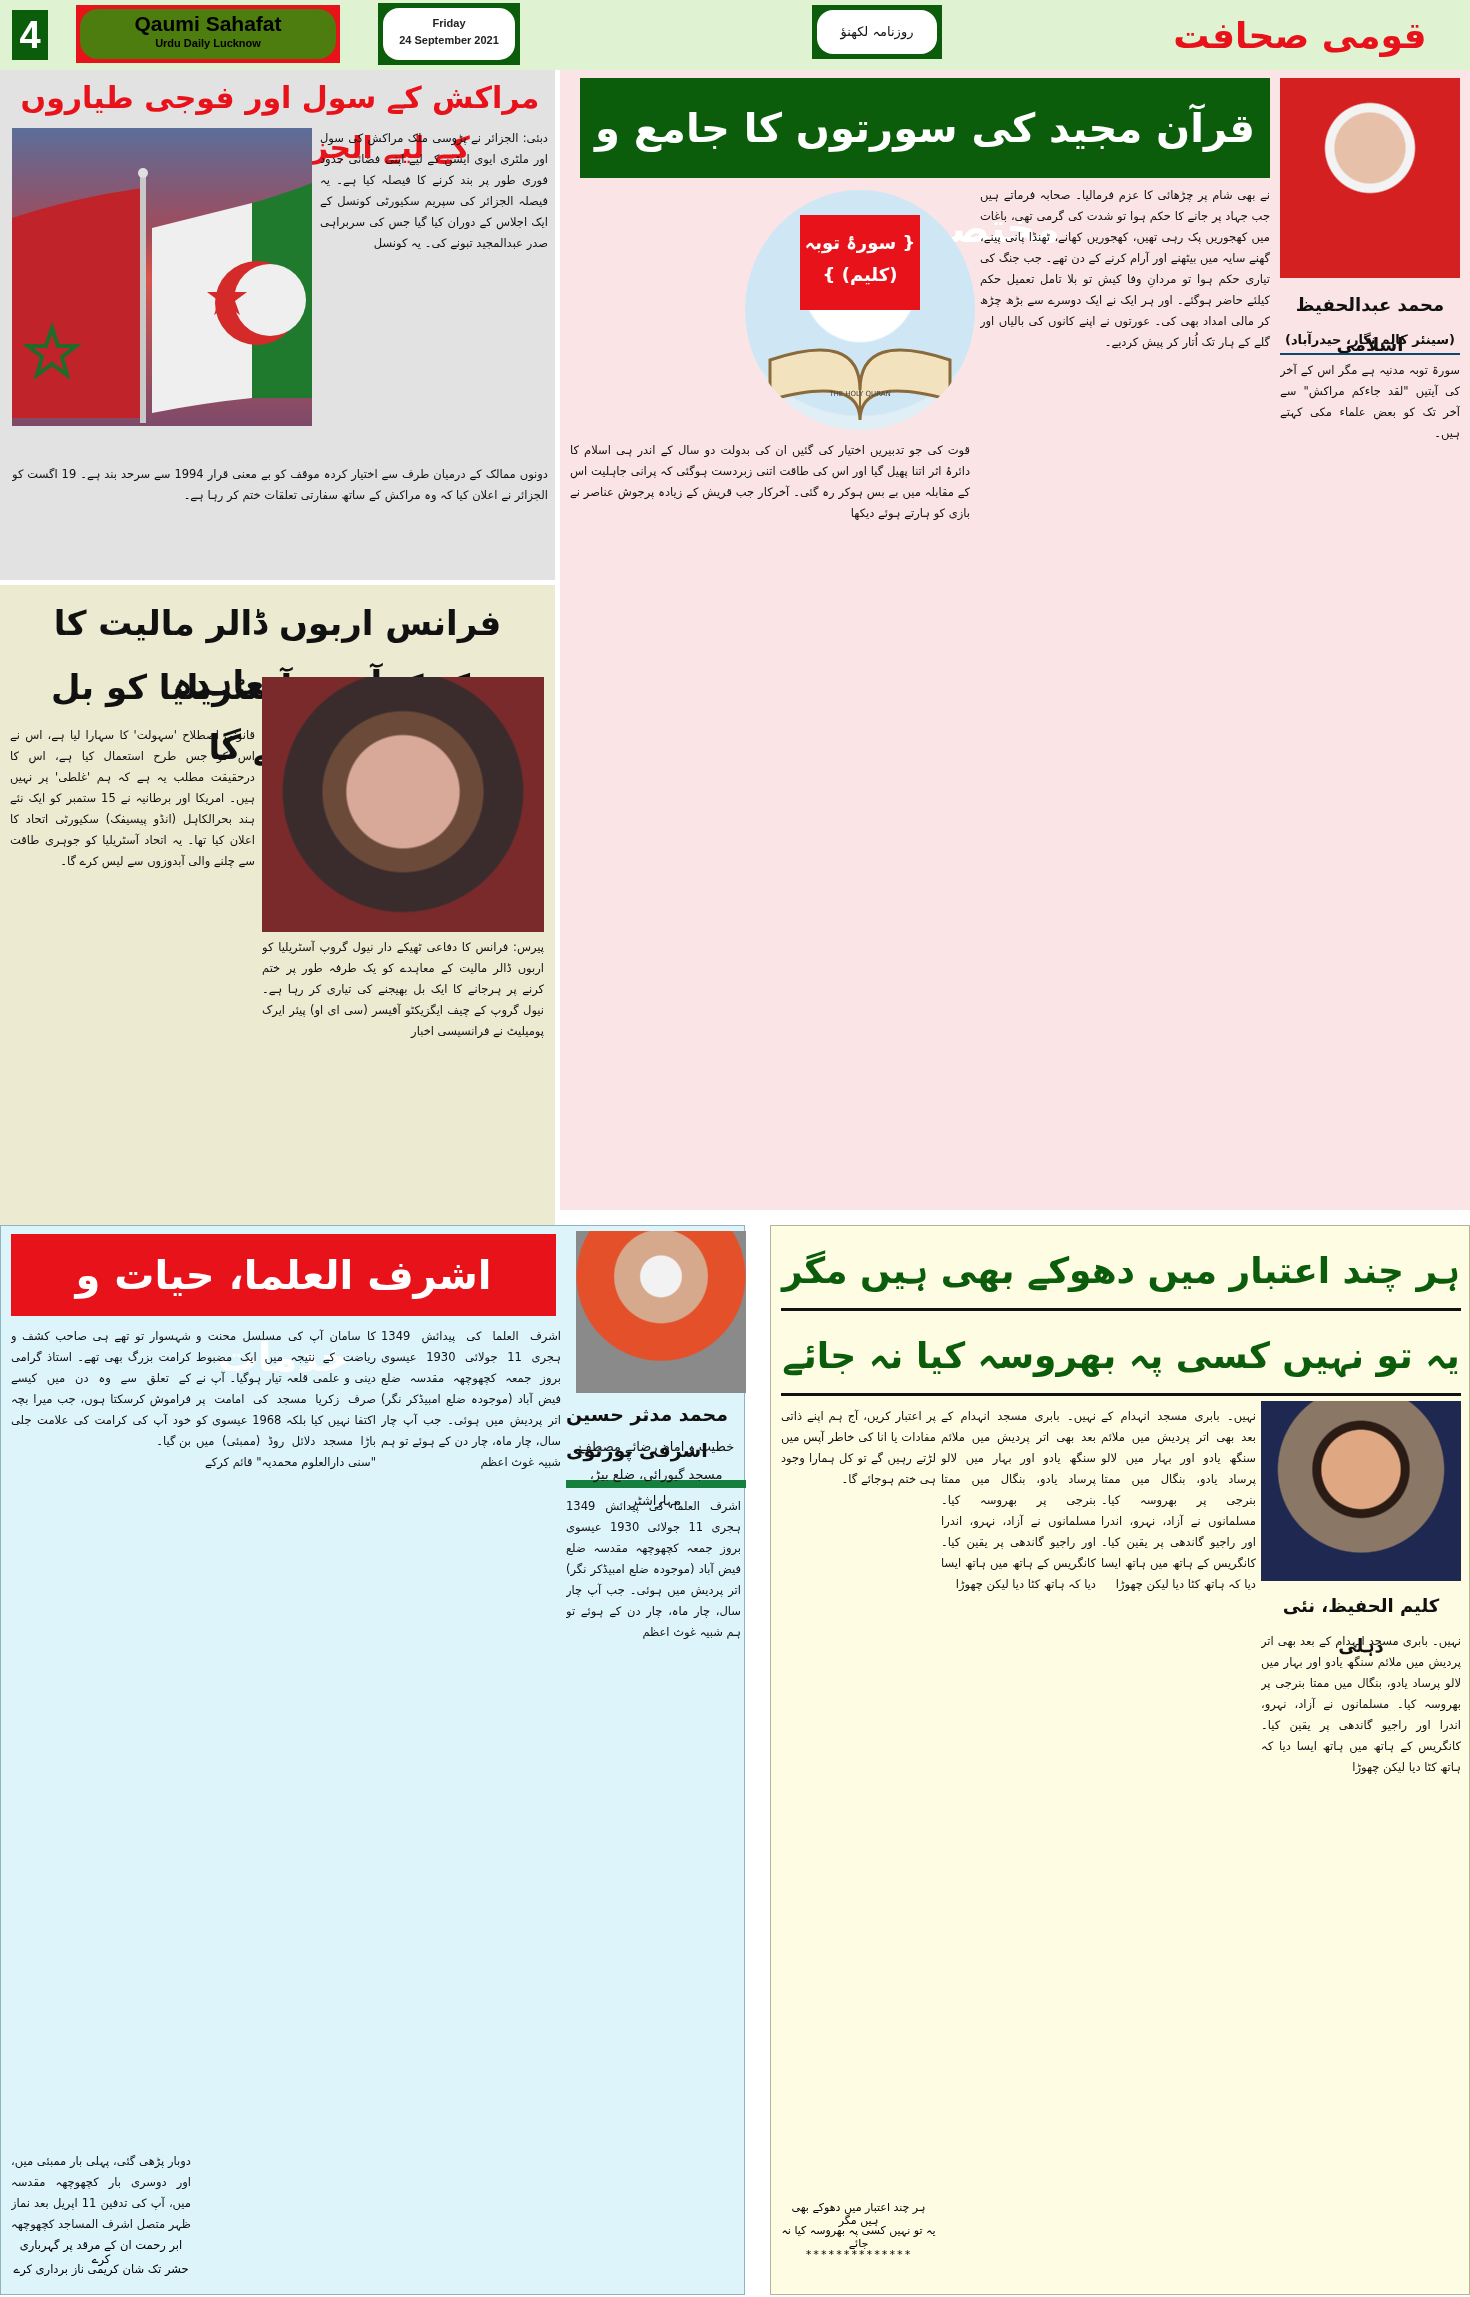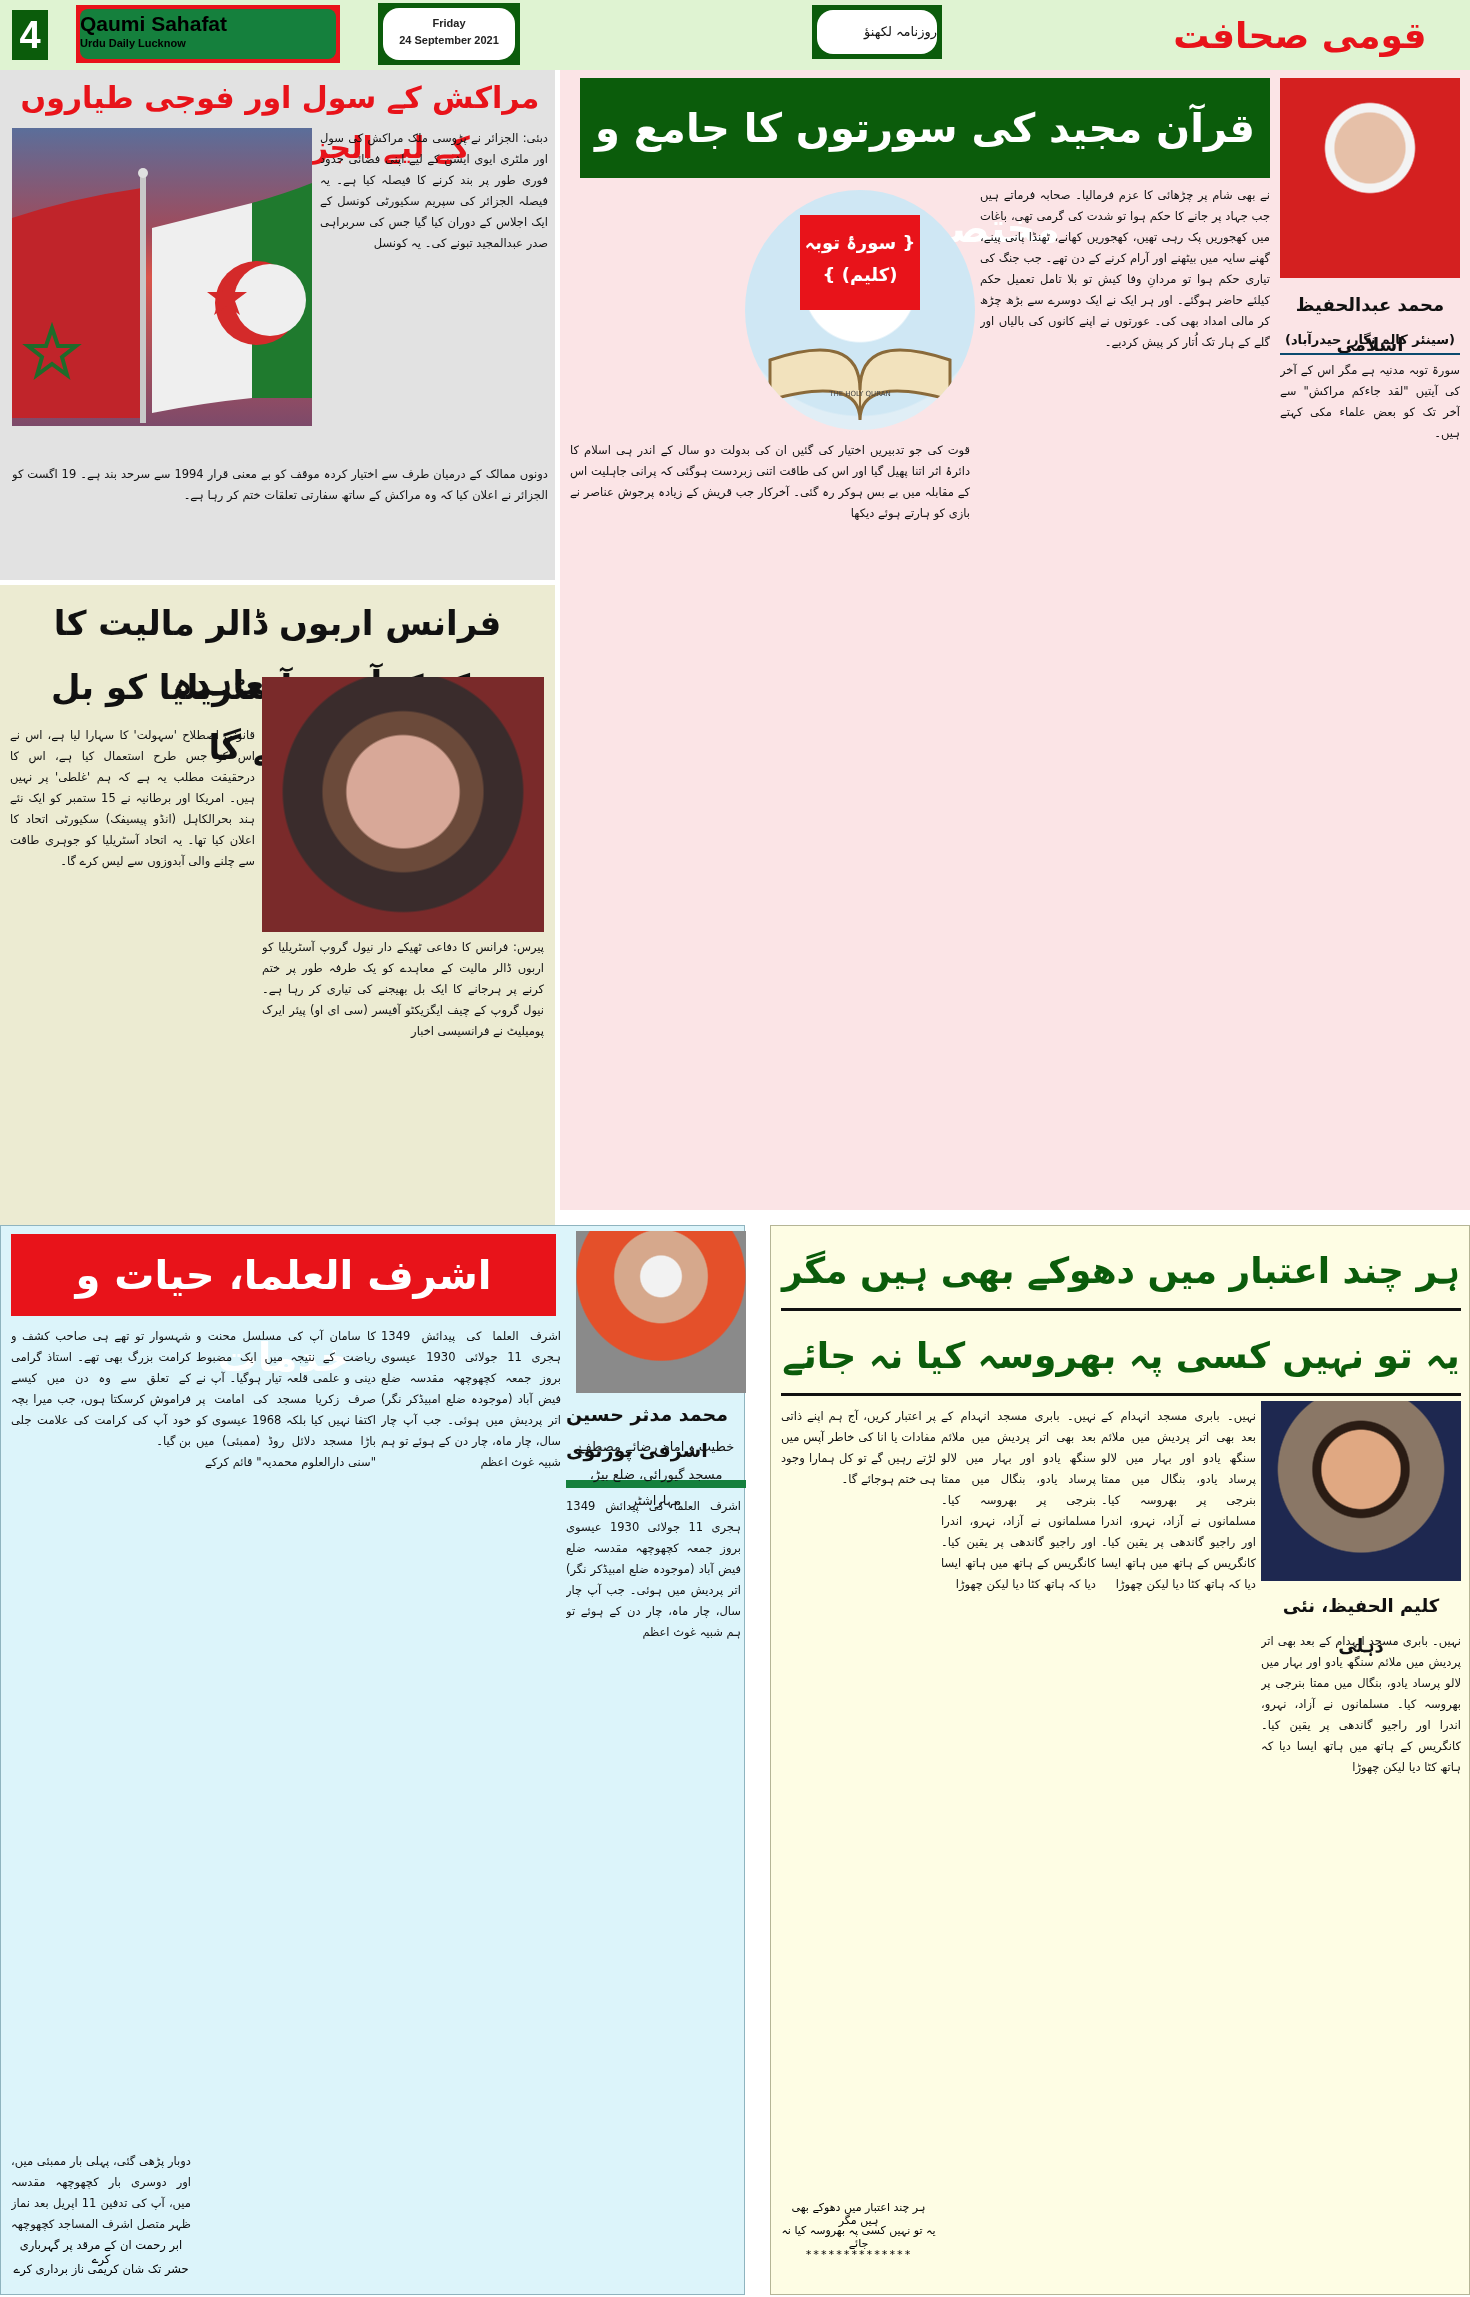--- a/index.html
+++ b/index.html
@@ -3,27 +3,27 @@
 <meta charset="utf-8">
 <style>
   html,body{margin:0;padding:0;}
   body{width:1470px;height:2297px;background:#ffffff;position:relative;overflow:hidden;font-family:"DejaVu Sans",sans-serif;}
   .abs{position:absolute;box-sizing:border-box;}
   .urdu{direction:rtl;font-family:"DejaVu Sans",sans-serif;}
   
   .masthead{left:0;top:0;width:1470px;height:70px;background:#dff3d2;}
   .pageno{left:12px;top:10px;width:36px;height:50px;background:#0b5c0b;color:#fff;font:bold 38px "Liberation Sans",sans-serif;text-align:center;line-height:50px;}
   .title-box{left:76px;top:5px;width:264px;height:58px;background:#e8131a;padding:4px;}
-  .title-box .inner{width:100%;height:100%;background:#15803d;border-radius:8px;}
+  .title-box .inner{width:100%;height:100%;background:#4d7c0f;border-radius:18px;text-align:center;}
   .title-box .t1{font:bold 21px "Liberation Sans",sans-serif;color:#000;line-height:25px;padding-top:2px;}
   .title-box .t2{font:bold 11px "Liberation Sans",sans-serif;color:#000;line-height:14px;}
   .date-box{left:378px;top:3px;width:142px;height:62px;background:#0b5c0b;padding:5px;}
   .date-box .inner{width:100%;height:100%;background:#fff;border-radius:16px;text-align:center;font:bold 11px "Liberation Sans",sans-serif;color:#222;padding-top:7px;box-sizing:border-box;line-height:17px;}
   .rozname-box{left:812px;top:5px;width:130px;height:54px;background:#0b5c0b;padding:5px;}
-  .rozname-box .inner{width:100%;height:100%;background:#fff;border-radius:16px;font-size:13px;line-height:44px;color:#111;}
+  .rozname-box .inner{width:100%;height:100%;background:#fff;border-radius:16px;text-align:center;font-size:13px;line-height:44px;color:#111;}
   .urdu-logo{left:1150px;top:8px;width:300px;height:55px;color:#e8131a;font-size:36px;font-weight:bold;text-align:center;line-height:55px;}
 
   
   .art1{left:0;top:70px;width:555px;height:510px;background:#e2e2e2;}
   .art1 .head{left:10px;top:3px;width:540px;height:50px;color:#e8131a;font-size:30px;font-weight:bold;line-height:50px;text-align:center;}
   .flagimg{left:12px;top:58px;width:300px;height:298px;background:linear-gradient(180deg,#5b6e9a 0%,#a24a5a 35%,#d9544a 50%,#7d4a6a 100%);overflow:hidden;}
   .text-col{font-size:11.5px;line-height:21px;color:#111;text-align:justify;overflow:hidden;}
 
   
   .art2{left:0;top:585px;width:555px;height:640px;background:#ecebd2;}

